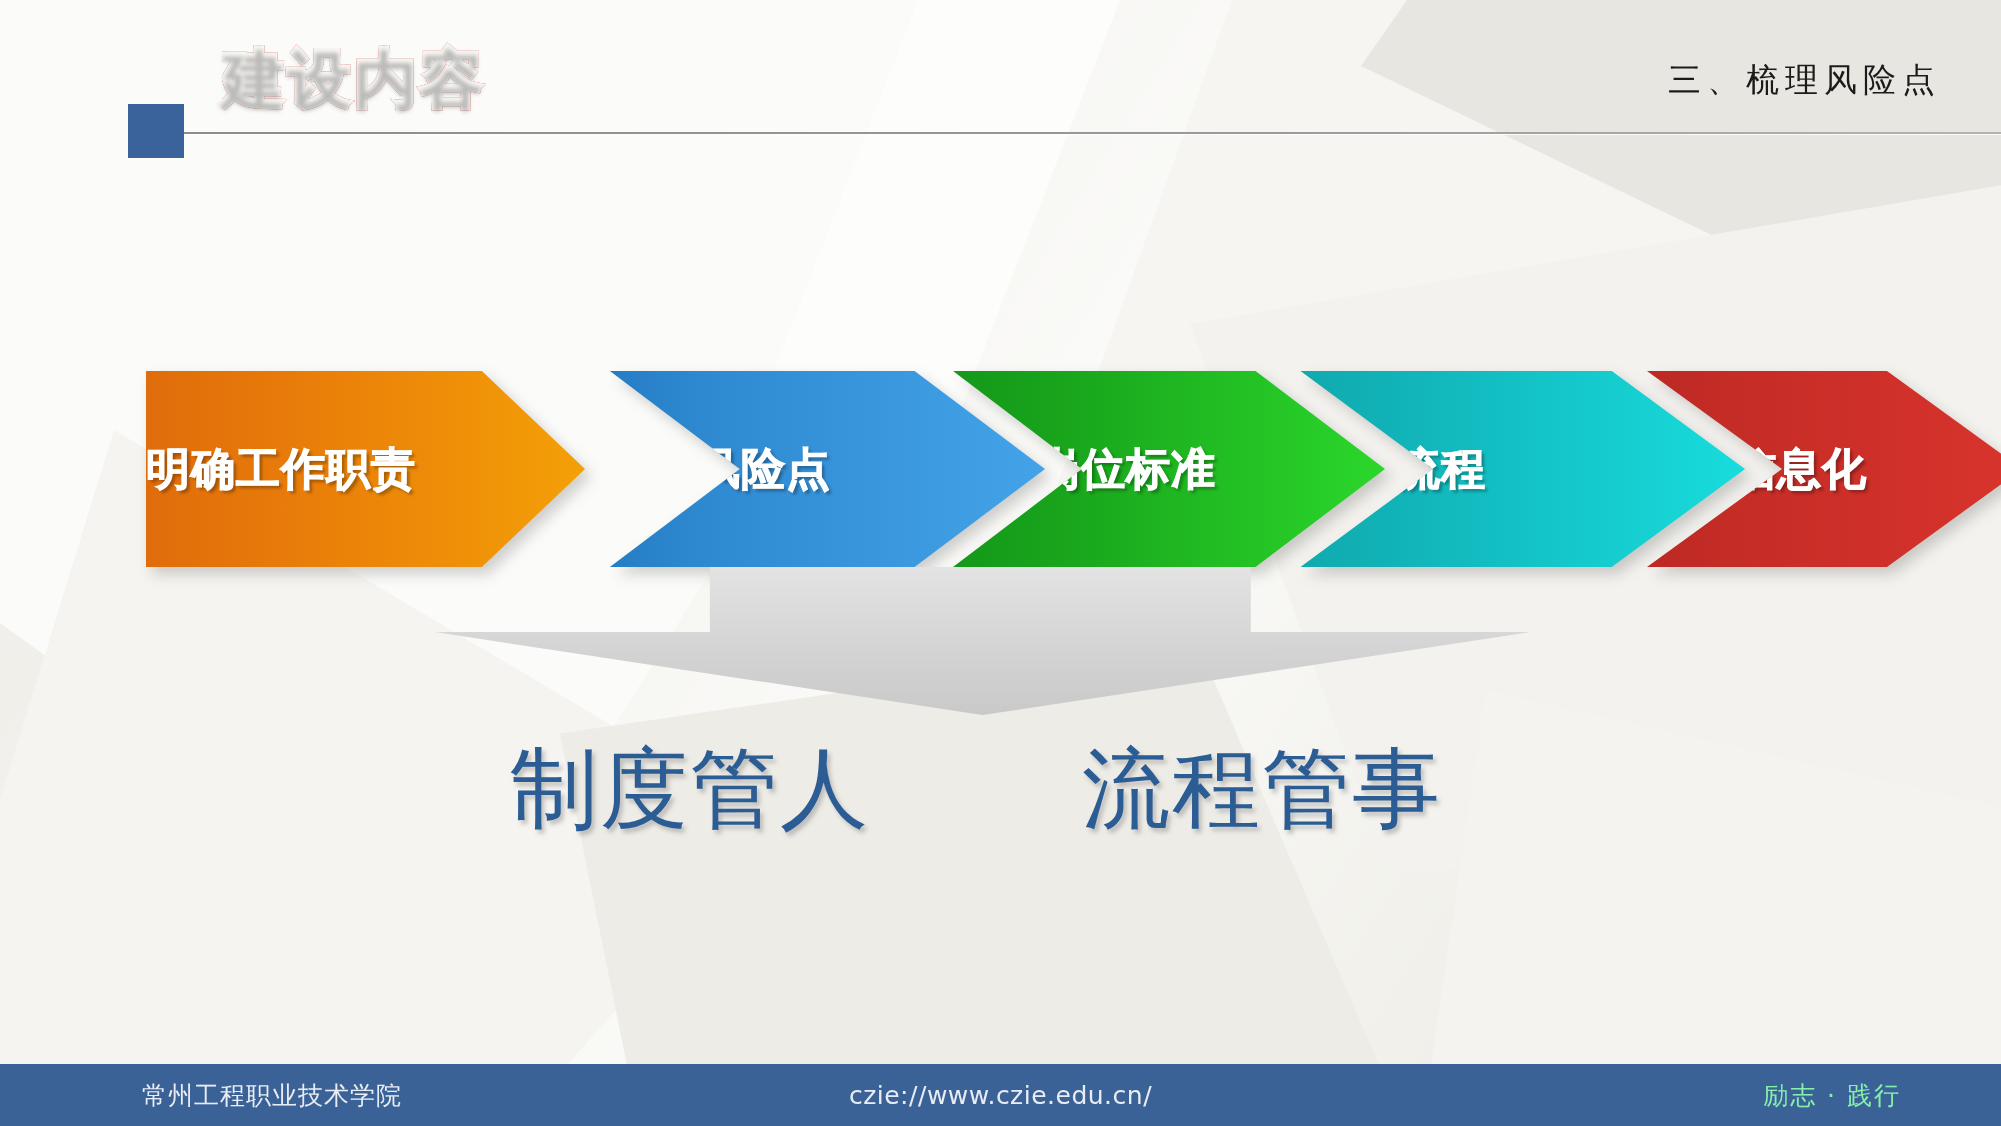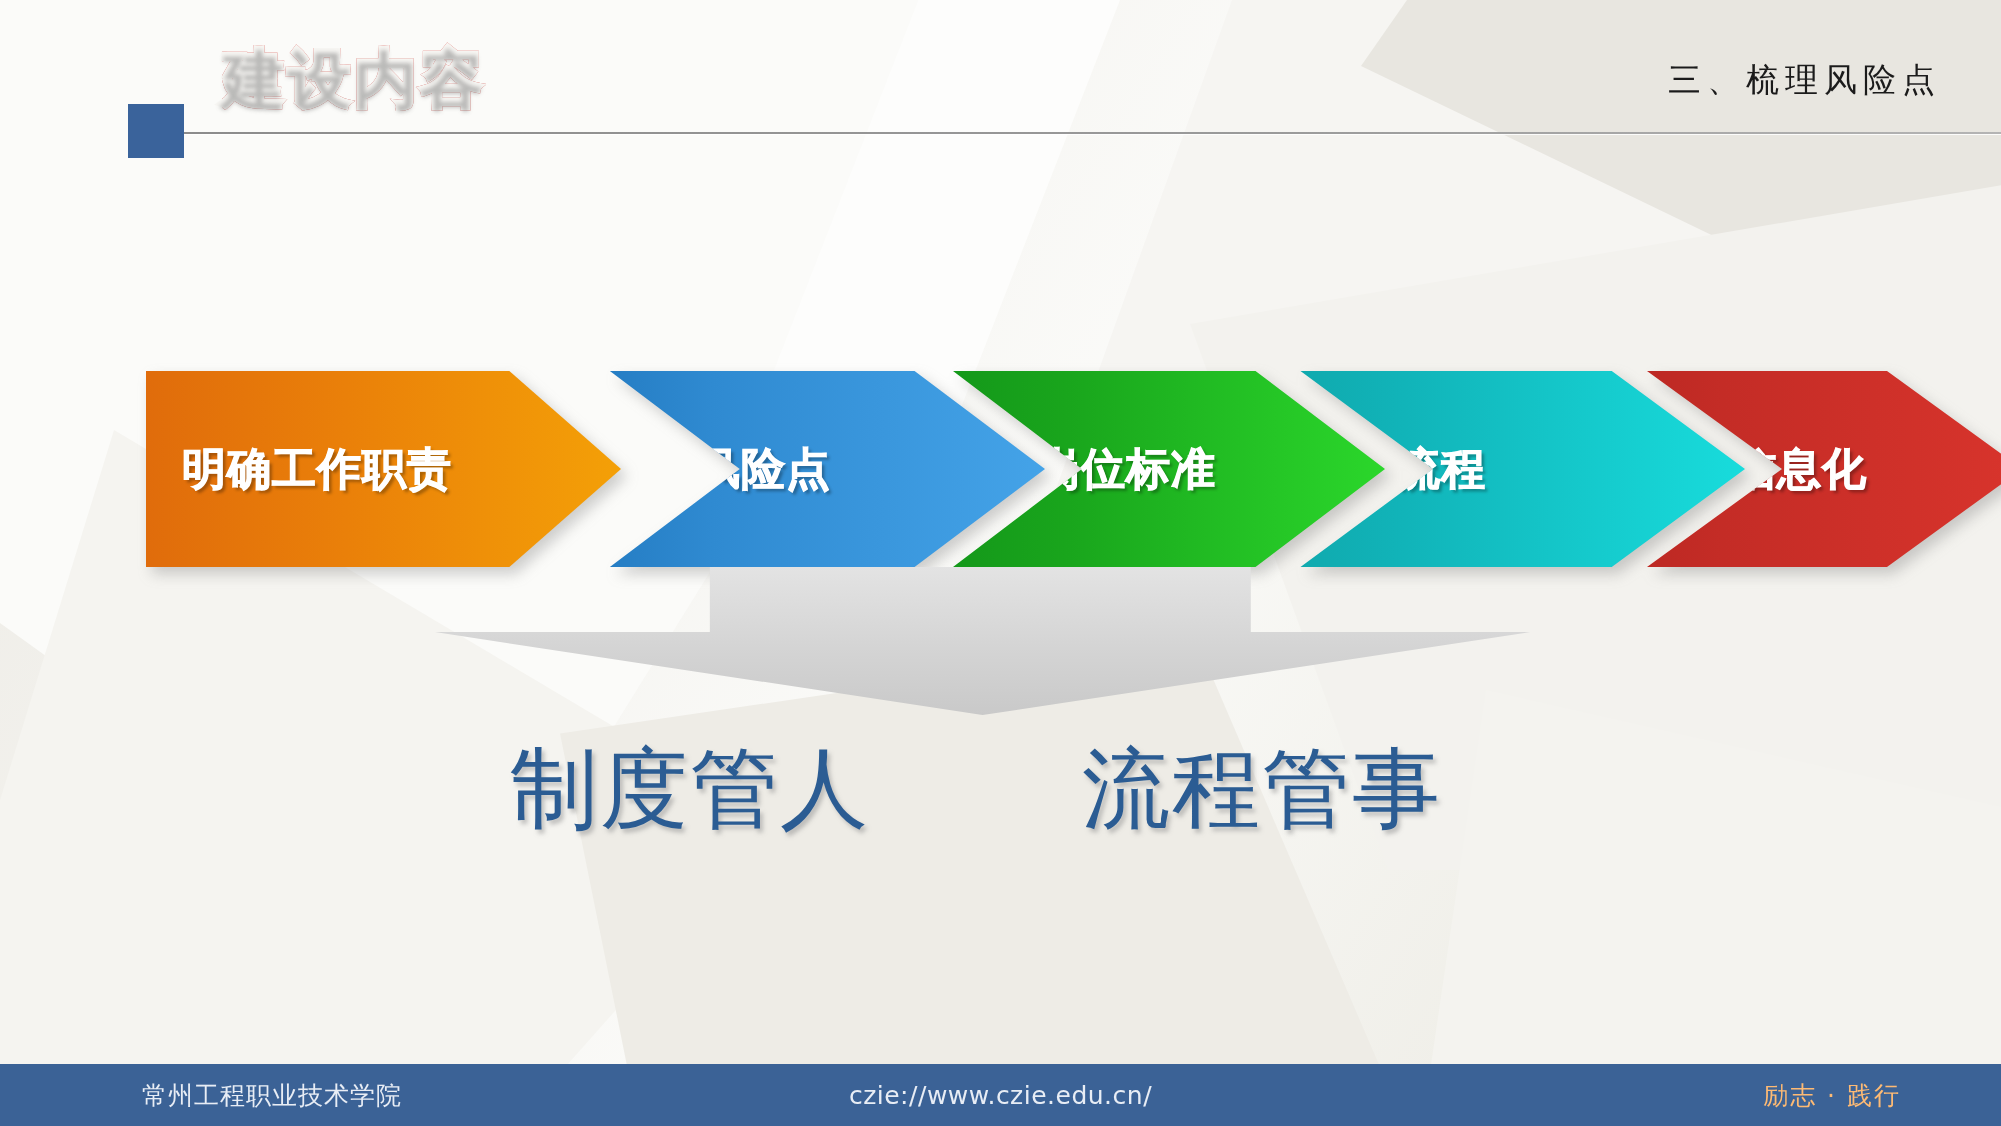--- a/index.html
+++ b/index.html
@@ -152,21 +152,20 @@
     letter-spacing: 1px;
     white-space: nowrap;
     text-shadow: 3px 3px 3px rgba(0,0,0,0.30);
     -webkit-text-stroke: 1px #ffffff;
   }
   
   .chev-1 {
     left: 0; width: 439px;
     background: linear-gradient(90deg, #e06c0b 0%, #ea8009 42%, #f4a007 100%);
     clip-path: polygon(0% 0%, 76.5% 0%, 100% 50%, 76.5% 100%, 0% 100%);
-    padding-left: 36px;
   }
   .chev-2 {
     left: 344px; width: 439px;
     background: linear-gradient(90deg, #1a6fb5 0%, #2f8ad1 40%, #44a3e8 100%);
     clip-path: polygon(0% 0%, 76.5% 0%, 100% 50%, 76.5% 100%, 21.6% 100%, 45% 50%, 21.6% 0%);
     padding-left: 116px;
   }
   .chev-3 {
     left: 688px; width: 439px;
     background: linear-gradient(90deg, #0f8b18 0%, #19a51c 42%, #2bd72b 100%);
@@ -237,21 +236,21 @@
     left: 50%;
     transform: translateX(-50%);
     color: #e8edf5;
     font-size: 25px;
     letter-spacing: 0.5px;
     white-space: nowrap;
   }
   .footer-right {
     position: absolute;
     right: 100px;
-    color: #fdba74;
+    color: #86efac;
     font-size: 25px;
     letter-spacing: 2px;
     white-space: nowrap;
   }
 </style>
 </head>
 <body>
 
 <div class="slide">
 

